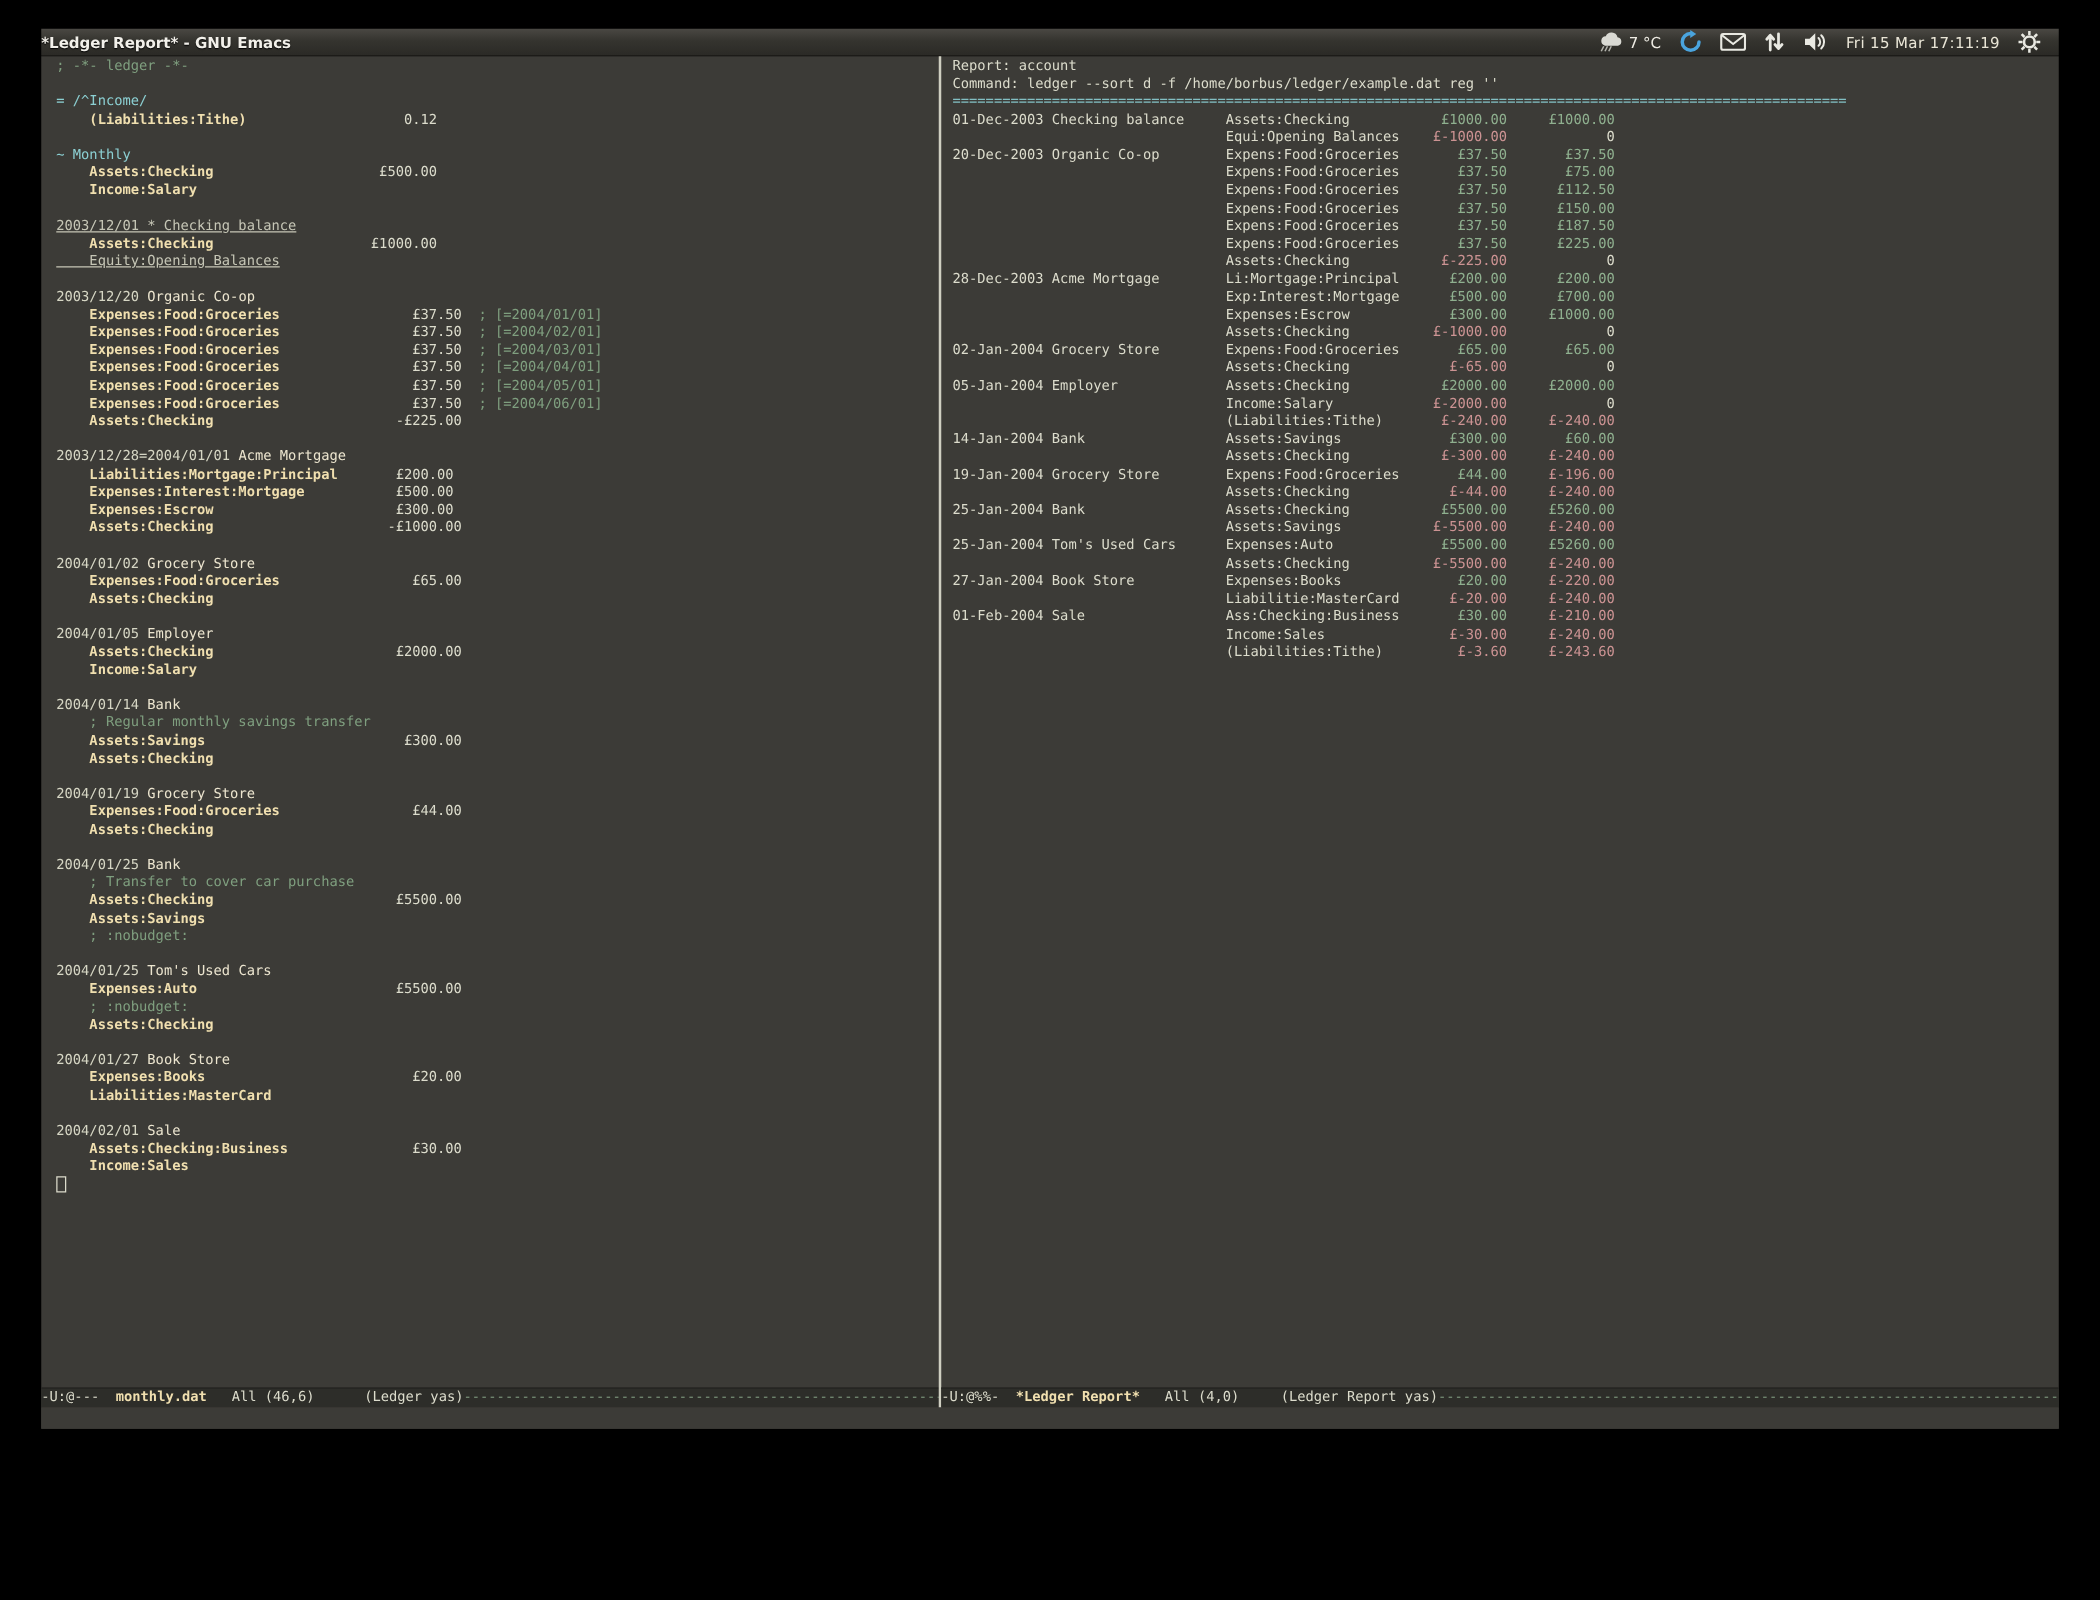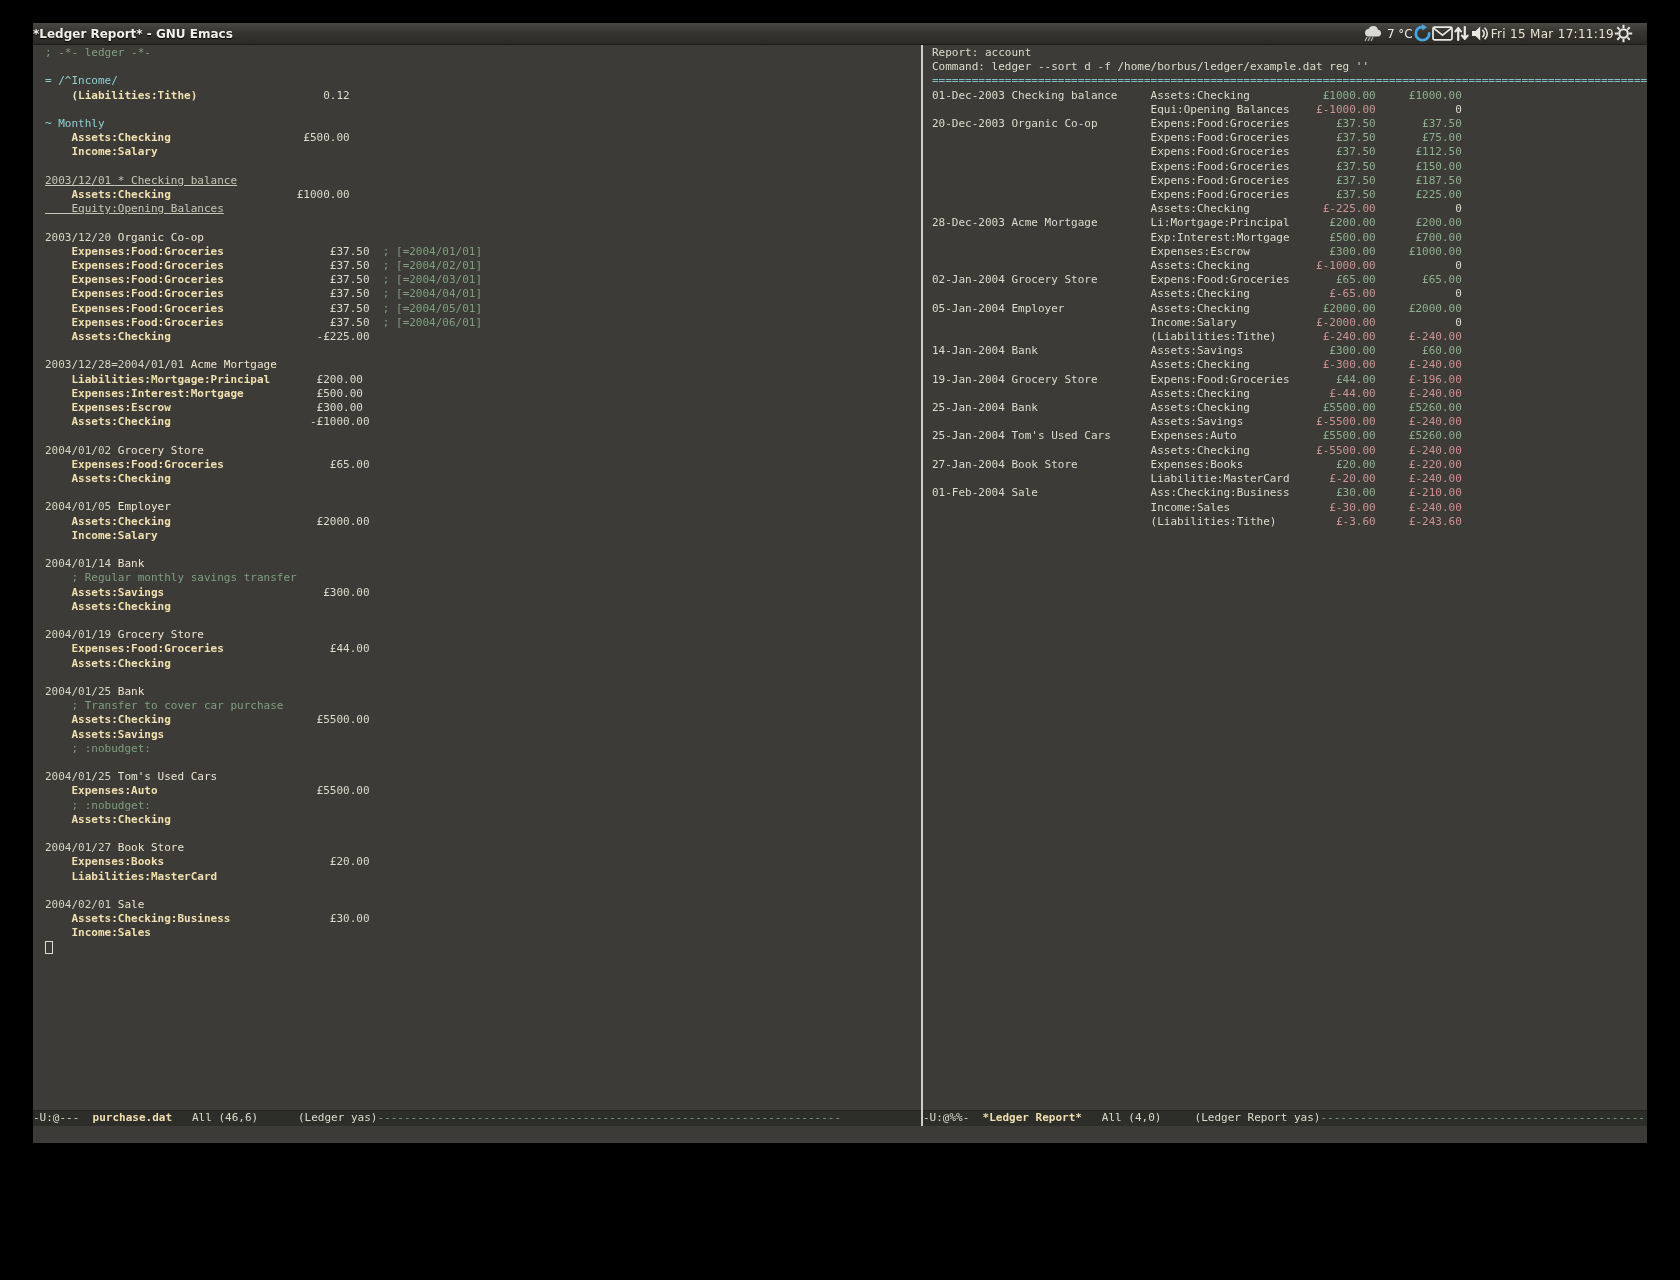--- a/index.html
+++ b/index.html
@@ -5,31 +5,31 @@
   html,body{margin:0;padding:0;background:#000;}
   .screen{position:relative;width:1680px;height:1280px;background:#000;overflow:hidden;
           font-family:"DejaVu Sans", sans-serif;}
   
   .panel{position:absolute;left:33px;top:23px;width:1614px;height:22px;
          background:linear-gradient(#4a4843,#35342f 45%,#2b2a26);
          display:flex;align-items:center;justify-content:space-between;
          border-bottom:1px solid #1c1b18;box-sizing:border-box;}
   .panel-title{font-size:12px;font-weight:bold;color:#f2f0ea;
                text-shadow:0 1px 1px #000;white-space:nowrap;}
-  .tray{display:flex;align-items:center;padding-right:14px;justify-content:flex-end;}
+  .tray{display:flex;align-items:center;gap:14px;padding-right:14px;justify-content:flex-end;}
   .tray svg{display:block;}
   .weather{display:flex;align-items:center;gap:4px;}
   .tray-text{font-size:12px;color:#eeece4;white-space:nowrap;}
   .clock{font-size:12px;color:#e9e5d6;white-space:nowrap;letter-spacing:.3px;}
   
   .frame{position:absolute;left:33px;top:45px;width:1614px;height:1098px;
          background:#3c3b37;display:flex;flex-direction:column;}
   .windows{flex:1;display:flex;min-height:0;}
   .win{display:flex;flex-direction:column;min-width:0;}
-  .win-left{width:888px;}
+  .win-left{width:718px;}
   .win-right{flex:1;}
   .divider{width:2px;background:#cfcfc1;}
   .buffer{flex:1;overflow:hidden;white-space:pre;
           font-family:"DejaVu Sans Mono", monospace;font-size:11px;line-height:14.2px;
           color:#dcdccc;padding-top:1px;}
   .buffer-left{padding-left:12px;}
   .buffer-right{padding-left:9px;}
   .line{min-height:14.2px;}
   .modeline{height:16px;background:#2d2d29;border-top:1px solid #232320;box-sizing:border-box;
             font-family:"DejaVu Sans Mono", monospace;font-size:11px;line-height:14px;
@@ -104,21 +104,21 @@
         <circle cx="9.5" cy="9.5" r="4.3" fill="none" stroke="#e9e9e2" stroke-width="2.1"></circle>
       </svg>
     </div>
   </div>
 
   <div class="frame">
     <div class="windows">
 
       <div class="win win-left">
         <div class="buffer buffer-left" id="left-buffer"><div class="line"><span class="c-c">; -*- ledger -*-</span></div><div class="line"></div><div class="line"><span class="c-y">= /^Income/</span></div><div class="line"><span class="c-a">    (Liabilities:Tithe)</span><span class="c-f">                   0.12</span></div><div class="line"></div><div class="line"><span class="c-y">~ Monthly</span></div><div class="line"><span class="c-a">    Assets:Checking</span><span class="c-f">                    £500.00</span></div><div class="line"><span class="c-a">    Income:Salary</span></div><div class="line"></div><div class="line"><span class="c-x">2003/12/01 * Checking balance</span></div><div class="line"><span class="c-a">    Assets:Checking</span><span class="c-f">                   £1000.00</span></div><div class="line"><span class="c-x">    Equity:Opening Balances</span></div><div class="line"></div><div class="line"><span class="c-d">2003/12/20 </span><span class="c-p">Organic Co-op</span></div><div class="line"><span class="c-a">    Expenses:Food:Groceries</span><span class="c-f">                £37.50</span><span class="c-c">  ; [=2004/01/01]</span></div><div class="line"><span class="c-a">    Expenses:Food:Groceries</span><span class="c-f">                £37.50</span><span class="c-c">  ; [=2004/02/01]</span></div><div class="line"><span class="c-a">    Expenses:Food:Groceries</span><span class="c-f">                £37.50</span><span class="c-c">  ; [=2004/03/01]</span></div><div class="line"><span class="c-a">    Expenses:Food:Groceries</span><span class="c-f">                £37.50</span><span class="c-c">  ; [=2004/04/01]</span></div><div class="line"><span class="c-a">    Expenses:Food:Groceries</span><span class="c-f">                £37.50</span><span class="c-c">  ; [=2004/05/01]</span></div><div class="line"><span class="c-a">    Expenses:Food:Groceries</span><span class="c-f">                £37.50</span><span class="c-c">  ; [=2004/06/01]</span></div><div class="line"><span class="c-a">    Assets:Checking</span><span class="c-f">                      -£225.00</span></div><div class="line"></div><div class="line"><span class="c-d">2003/12/28=2004/01/01 </span><span class="c-p">Acme Mortgage</span></div><div class="line"><span class="c-a">    Liabilities:Mortgage:Principal</span><span class="c-f">       £200.00</span></div><div class="line"><span class="c-a">    Expenses:Interest:Mortgage</span><span class="c-f">           £500.00</span></div><div class="line"><span class="c-a">    Expenses:Escrow</span><span class="c-f">                      £300.00</span></div><div class="line"><span class="c-a">    Assets:Checking</span><span class="c-f">                     -£1000.00</span></div><div class="line"></div><div class="line"><span class="c-d">2004/01/02 </span><span class="c-p">Grocery Store</span></div><div class="line"><span class="c-a">    Expenses:Food:Groceries</span><span class="c-f">                £65.00</span></div><div class="line"><span class="c-a">    Assets:Checking</span></div><div class="line"></div><div class="line"><span class="c-d">2004/01/05 </span><span class="c-p">Employer</span></div><div class="line"><span class="c-a">    Assets:Checking</span><span class="c-f">                      £2000.00</span></div><div class="line"><span class="c-a">    Income:Salary</span></div><div class="line"></div><div class="line"><span class="c-d">2004/01/14 </span><span class="c-p">Bank</span></div><div class="line"><span class="c-c">    ; Regular monthly savings transfer</span></div><div class="line"><span class="c-a">    Assets:Savings</span><span class="c-f">                        £300.00</span></div><div class="line"><span class="c-a">    Assets:Checking</span></div><div class="line"></div><div class="line"><span class="c-d">2004/01/19 </span><span class="c-p">Grocery Store</span></div><div class="line"><span class="c-a">    Expenses:Food:Groceries</span><span class="c-f">                £44.00</span></div><div class="line"><span class="c-a">    Assets:Checking</span></div><div class="line"></div><div class="line"><span class="c-d">2004/01/25 </span><span class="c-p">Bank</span></div><div class="line"><span class="c-c">    ; Transfer to cover car purchase</span></div><div class="line"><span class="c-a">    Assets:Checking</span><span class="c-f">                      £5500.00</span></div><div class="line"><span class="c-a">    Assets:Savings</span></div><div class="line"><span class="c-c">    ; :nobudget:</span></div><div class="line"></div><div class="line"><span class="c-d">2004/01/25 </span><span class="c-p">Tom's Used Cars</span></div><div class="line"><span class="c-a">    Expenses:Auto</span><span class="c-f">                        £5500.00</span></div><div class="line"><span class="c-c">    ; :nobudget:</span></div><div class="line"><span class="c-a">    Assets:Checking</span></div><div class="line"></div><div class="line"><span class="c-d">2004/01/27 </span><span class="c-p">Book Store</span></div><div class="line"><span class="c-a">    Expenses:Books</span><span class="c-f">                         £20.00</span></div><div class="line"><span class="c-a">    Liabilities:MasterCard</span></div><div class="line"></div><div class="line"><span class="c-d">2004/02/01 </span><span class="c-p">Sale</span></div><div class="line"><span class="c-a">    Assets:Checking:Business</span><span class="c-f">               £30.00</span></div><div class="line"><span class="c-a">    Income:Sales</span></div><div class="line"><span class="c-cur"></span></div></div>
-        <div class="modeline" id="left-modeline"><span class="c-f">-U:@---  </span><span class="c-n">purchase.dat</span><span class="c-f">   All (46,6)      </span><span class="c-f">(Ledger yas)</span><span class="c-dash">----------------------------------------------------------------------</span></div>
+        <div class="modeline" id="left-modeline"><span class="c-f">-U:@---  </span><span class="c-n">monthly.dat</span><span class="c-f">   All (46,6)      </span><span class="c-f">(Ledger yas)</span><span class="c-dash">----------------------------------------------------------------------</span></div>
       </div>
 
       <div class="divider"></div>
 
       <div class="win win-right">
         <div class="buffer buffer-right" id="right-buffer"><div class="line"><span class="c-f">Report: account</span></div><div class="line"><span class="c-f">Command: ledger --sort d -f /home/borbus/ledger/example.dat reg ''</span></div><div class="line"><span class="c-sep">============================================================================================================</span></div><div class="line"><span class="c-f">01-Dec-2003 Checking balance     Assets:Checking       </span><span class="c-g">    £1000.00</span><span class="c-f"> </span><span class="c-g">    £1000.00</span></div><div class="line"><span class="c-f">                                 Equi:Opening Balances </span><span class="c-r">   £-1000.00</span><span class="c-f"> </span><span class="c-w">           0</span></div><div class="line"><span class="c-f">20-Dec-2003 Organic Co-op        Expens:Food:Groceries </span><span class="c-g">      £37.50</span><span class="c-f"> </span><span class="c-g">      £37.50</span></div><div class="line"><span class="c-f">                                 Expens:Food:Groceries </span><span class="c-g">      £37.50</span><span class="c-f"> </span><span class="c-g">      £75.00</span></div><div class="line"><span class="c-f">                                 Expens:Food:Groceries </span><span class="c-g">      £37.50</span><span class="c-f"> </span><span class="c-g">     £112.50</span></div><div class="line"><span class="c-f">                                 Expens:Food:Groceries </span><span class="c-g">      £37.50</span><span class="c-f"> </span><span class="c-g">     £150.00</span></div><div class="line"><span class="c-f">                                 Expens:Food:Groceries </span><span class="c-g">      £37.50</span><span class="c-f"> </span><span class="c-g">     £187.50</span></div><div class="line"><span class="c-f">                                 Expens:Food:Groceries </span><span class="c-g">      £37.50</span><span class="c-f"> </span><span class="c-g">     £225.00</span></div><div class="line"><span class="c-f">                                 Assets:Checking       </span><span class="c-r">    £-225.00</span><span class="c-f"> </span><span class="c-w">           0</span></div><div class="line"><span class="c-f">28-Dec-2003 Acme Mortgage        Li:Mortgage:Principal </span><span class="c-g">     £200.00</span><span class="c-f"> </span><span class="c-g">     £200.00</span></div><div class="line"><span class="c-f">                                 Exp:Interest:Mortgage </span><span class="c-g">     £500.00</span><span class="c-f"> </span><span class="c-g">     £700.00</span></div><div class="line"><span class="c-f">                                 Expenses:Escrow       </span><span class="c-g">     £300.00</span><span class="c-f"> </span><span class="c-g">    £1000.00</span></div><div class="line"><span class="c-f">                                 Assets:Checking       </span><span class="c-r">   £-1000.00</span><span class="c-f"> </span><span class="c-w">           0</span></div><div class="line"><span class="c-f">02-Jan-2004 Grocery Store        Expens:Food:Groceries </span><span class="c-g">      £65.00</span><span class="c-f"> </span><span class="c-g">      £65.00</span></div><div class="line"><span class="c-f">                                 Assets:Checking       </span><span class="c-r">     £-65.00</span><span class="c-f"> </span><span class="c-w">           0</span></div><div class="line"><span class="c-f">05-Jan-2004 Employer             Assets:Checking       </span><span class="c-g">    £2000.00</span><span class="c-f"> </span><span class="c-g">    £2000.00</span></div><div class="line"><span class="c-f">                                 Income:Salary         </span><span class="c-r">   £-2000.00</span><span class="c-f"> </span><span class="c-w">           0</span></div><div class="line"><span class="c-f">                                 (Liabilities:Tithe)   </span><span class="c-r">    £-240.00</span><span class="c-f"> </span><span class="c-r">    £-240.00</span></div><div class="line"><span class="c-f">14-Jan-2004 Bank                 Assets:Savings        </span><span class="c-g">     £300.00</span><span class="c-f"> </span><span class="c-g">      £60.00</span></div><div class="line"><span class="c-f">                                 Assets:Checking       </span><span class="c-r">    £-300.00</span><span class="c-f"> </span><span class="c-r">    £-240.00</span></div><div class="line"><span class="c-f">19-Jan-2004 Grocery Store        Expens:Food:Groceries </span><span class="c-g">      £44.00</span><span class="c-f"> </span><span class="c-r">    £-196.00</span></div><div class="line"><span class="c-f">                                 Assets:Checking       </span><span class="c-r">     £-44.00</span><span class="c-f"> </span><span class="c-r">    £-240.00</span></div><div class="line"><span class="c-f">25-Jan-2004 Bank                 Assets:Checking       </span><span class="c-g">    £5500.00</span><span class="c-f"> </span><span class="c-g">    £5260.00</span></div><div class="line"><span class="c-f">                                 Assets:Savings        </span><span class="c-r">   £-5500.00</span><span class="c-f"> </span><span class="c-r">    £-240.00</span></div><div class="line"><span class="c-f">25-Jan-2004 Tom's Used Cars      Expenses:Auto         </span><span class="c-g">    £5500.00</span><span class="c-f"> </span><span class="c-g">    £5260.00</span></div><div class="line"><span class="c-f">                                 Assets:Checking       </span><span class="c-r">   £-5500.00</span><span class="c-f"> </span><span class="c-r">    £-240.00</span></div><div class="line"><span class="c-f">27-Jan-2004 Book Store           Expenses:Books        </span><span class="c-g">      £20.00</span><span class="c-f"> </span><span class="c-r">    £-220.00</span></div><div class="line"><span class="c-f">                                 Liabilitie:MasterCard </span><span class="c-r">     £-20.00</span><span class="c-f"> </span><span class="c-r">    £-240.00</span></div><div class="line"><span class="c-f">01-Feb-2004 Sale                 Ass:Checking:Business </span><span class="c-g">      £30.00</span><span class="c-f"> </span><span class="c-r">    £-210.00</span></div><div class="line"><span class="c-f">                                 Income:Sales          </span><span class="c-r">     £-30.00</span><span class="c-f"> </span><span class="c-r">    £-240.00</span></div><div class="line"><span class="c-f">                                 (Liabilities:Tithe)   </span><span class="c-r">      £-3.60</span><span class="c-f"> </span><span class="c-r">    £-243.60</span></div></div>
         <div class="modeline" id="right-modeline"><span class="c-f">-U:@%%-  </span><span class="c-n">*Ledger Report*</span><span class="c-f">   All (4,0)     </span><span class="c-f">(Ledger Report yas)</span><span class="c-dash">--------------------------------------------------------------------------------</span></div>
       </div>
 
     </div>

